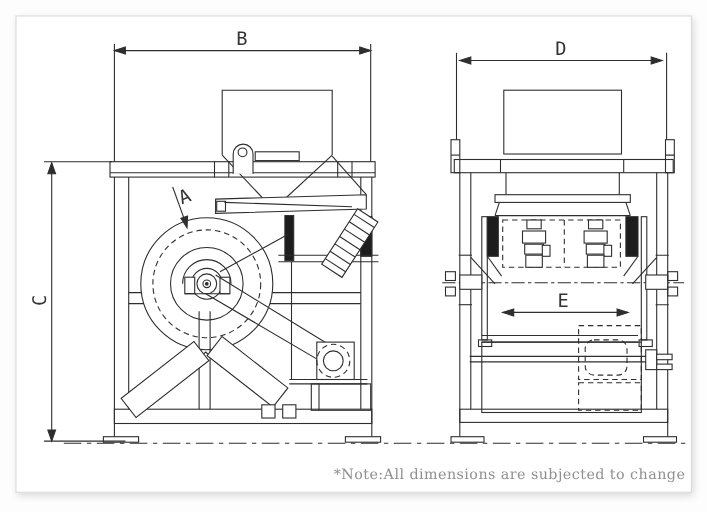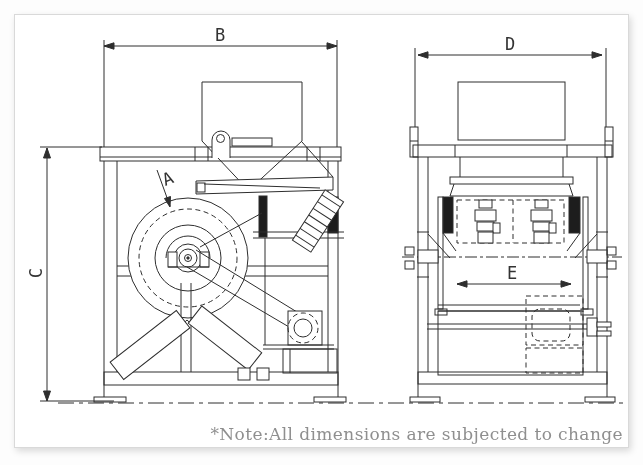--- a/index.html
+++ b/index.html
@@ -9,21 +9,21 @@
   }
   .panel{
     position:absolute;left:14px;top:14px;width:613px;height:432px;
     background:#ffffff;border:1px solid #d9d9d9;
     box-shadow:2px 3px 7px rgba(0,0,0,0.15);
   }
   svg{position:absolute;left:0;top:0;}
   .note{
     position:absolute;top:424px;right:20px;
     font-family:"DejaVu Serif","Liberation Serif",serif;
-    font-size:17px;letter-spacing:0.4px;color:#8f8f8f;text-align:center;
+    font-size:13px;letter-spacing:0.4px;color:#8f8f8f;text-align:center;
   }
   text.dim{
     font-family:"DejaVu Sans Mono","Liberation Mono",monospace;
     font-size:17px;fill:#333;stroke:none;
   }
 </style>
 </head>
 <body>
 
 <div class="panel"></div>

